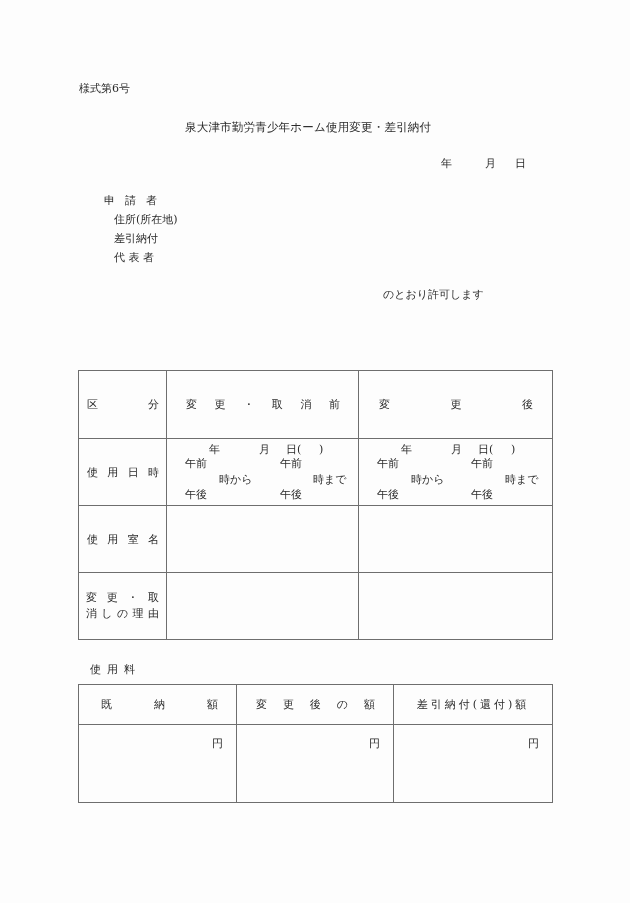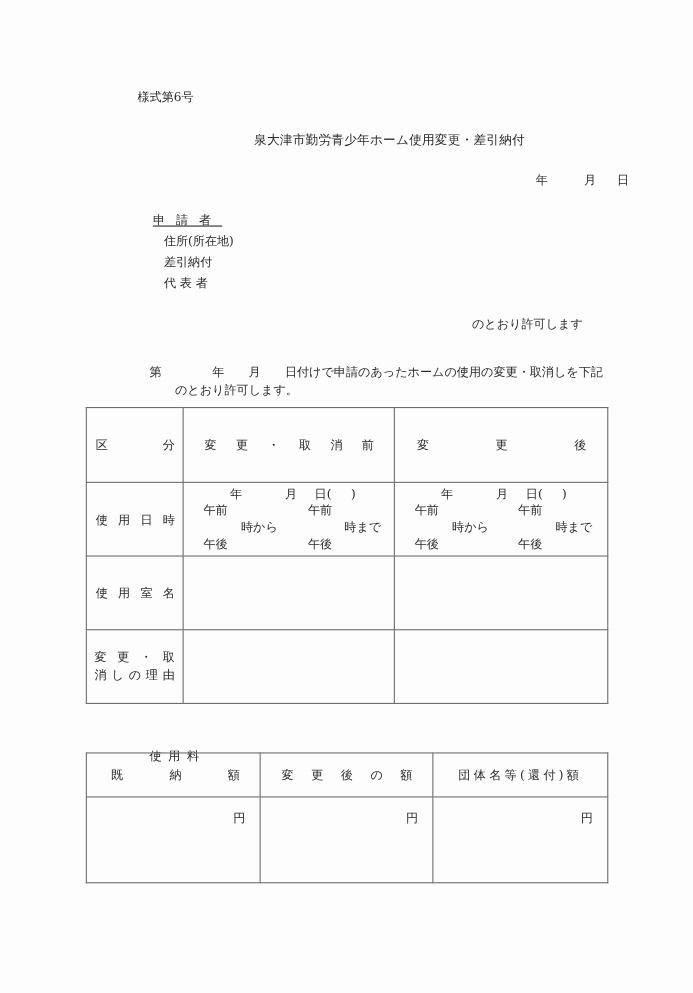--- a/index.html
+++ b/index.html
@@ -9,28 +9,28 @@
     }
     body {
       width: 630px;
       height: 903px;
       position: relative;
       overflow: hidden;
       font-family: "DejaVu Serif", "Liberation Serif", serif;
       color: #2a2a2a;
       font-size: 11px;
     }
-    .abs { position: absolute; white-space: nowrap; margin-left: 46px; }
+    .abs { position: absolute; white-space: nowrap; }
     .form-no { left: 79px; top: 81px; }
     .title { left: 185px; top: 120px; font-size: 11.5px; letter-spacing: 0.2px; }
     .date-line { left: 441px; top: 156px; }
     .date-line span { display: inline-block; }
     .date-line .y { width: 44px; }
     .date-line .m { width: 30px; }
-    .applicant { left: 93px; top: 193px; text-decoration: underline; }
+    .applicant { left: 104px; top: 193px; }
     .applicant .head { letter-spacing: 10px; }
     .applicant .row { position: absolute; left: 10px; white-space: nowrap; }
     .issuer { left: 383px; top: 287px; }
     .body-text { left: 90px; top: 331px; line-height: 16px; }
     .body-text .l2 { padding-left: 23px; }
 
     table.main, table.fee {
       position: absolute;
       border-collapse: collapse;
       table-layout: fixed;
@@ -52,21 +52,21 @@
 
     .spread { display: flex; justify-content: space-between; padding: 0 7px 0 8px; }
     .spread2 { display: flex; justify-content: space-between; padding: 0 18px 0 19px; }
     .spread3 { display: flex; justify-content: space-between; padding: 0 19px 0 20px; }
     .label-reason { padding: 0 7px; line-height: 16px; }
     .label-reason .ln { display: flex; justify-content: space-between; }
 
     .dt { position: relative; height: 66px; }
     .dt span { position: absolute; white-space: nowrap; line-height: 14px; }
 
-    .fee-title { left: 90px; top: 680px; letter-spacing: 6px; font-family: Liberation Mono, monospace; }
+    .fee-title { left: 90px; top: 662px; letter-spacing: 6px; font-family: Liberation Mono, monospace; }
     table.fee { left: 78px; top: 684px; width: 474px; }
     table.fee col.f1 { width: 158px; }
     table.fee col.f2 { width: 157px; }
     table.fee col.f3 { width: 159px; }
     table.fee tr.h td { height: 39px; }
     table.fee tr.v td { height: 66px; vertical-align: top; }
     .yen { text-align: right; padding: 11px 13px 0 0 !important; }
     .fee-h1 { display: flex; justify-content: space-between; padding: 0 18px 0 22px; }
     .fee-h2 { display: flex; justify-content: space-between; padding: 0 18px 0 19px; }
     .fee-h3 { text-align: center; letter-spacing: 3px; }
@@ -84,24 +84,20 @@
 <div class="abs applicant">
   <div class="head">申請者</div>
   <div class="row" style="top:19px;">住所(所在地)</div>
   <div class="row" style="top:38px;">差引納付</div>
   <div class="row" style="top:57px;">代 表 者</div>
 </div>
 
 <div class="abs issuer">のとおり許可します</div>
 
 <div class="abs body-text">
-  <div>
-    <span>第</span><span style="display:inline-block;width:46px;"></span><span>年</span><span style="display:inline-block;width:22px;"></span><span>月</span><span style="display:inline-block;width:22px;"></span><span>日付けで申請のあったホームの使用の変更・取消しを下記</span>
-  </div>
-  <div class="l2">のとおり許可します。</div>
 </div>
 
 <table class="main">
   <colgroup>
       <col class="c1">
       <col class="c2">
       <col class="c3">
     </colgroup>
   <tbody>
       <tr class="r1">
@@ -223,21 +219,21 @@
     <td>
       <div class="fee-h2">
         <span>変</span>
         <span>更</span>
         <span>後</span>
         <span>の</span>
         <span>額</span>
       </div>
     </td>
     <td>
-      <div class="fee-h3">団体名等(還付)額</div>
+      <div class="fee-h3">差引納付(還付)額</div>
     </td>
   </tr>
   <tr class="v">
     <td class="yen"><span>円</span></td>
     <td class="yen"><span>円</span></td>
     <td class="yen"><span>円</span></td>
   </tr>
 </tbody>
   </table>
 

